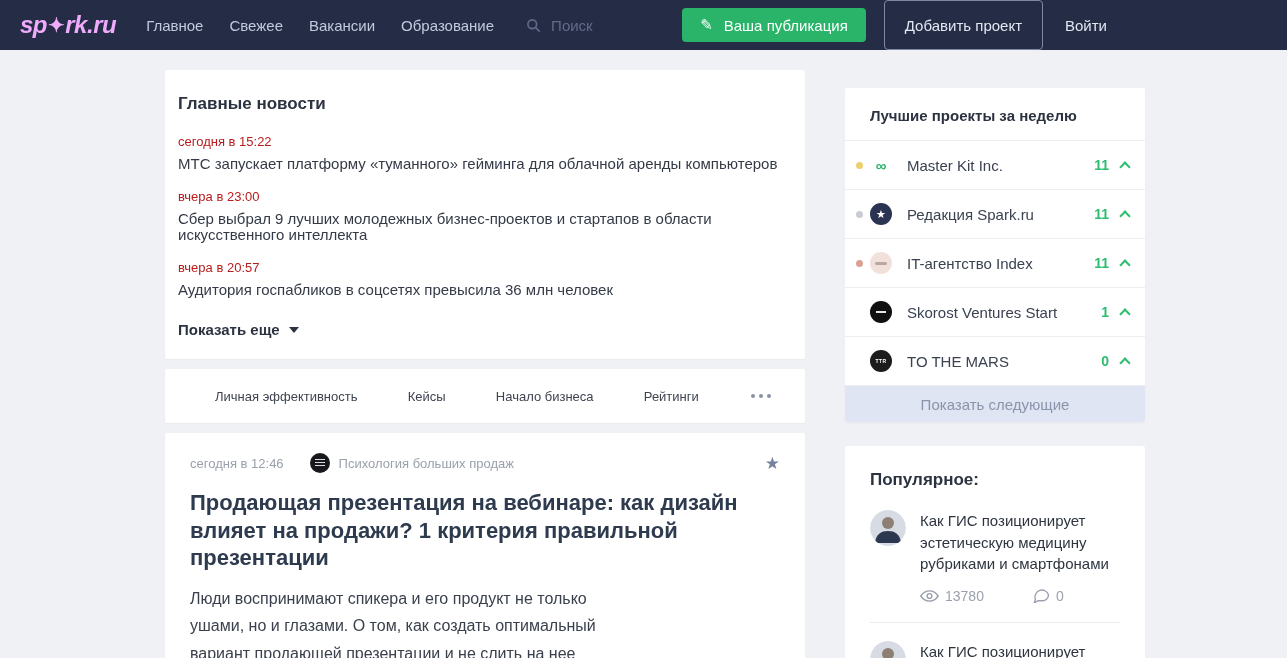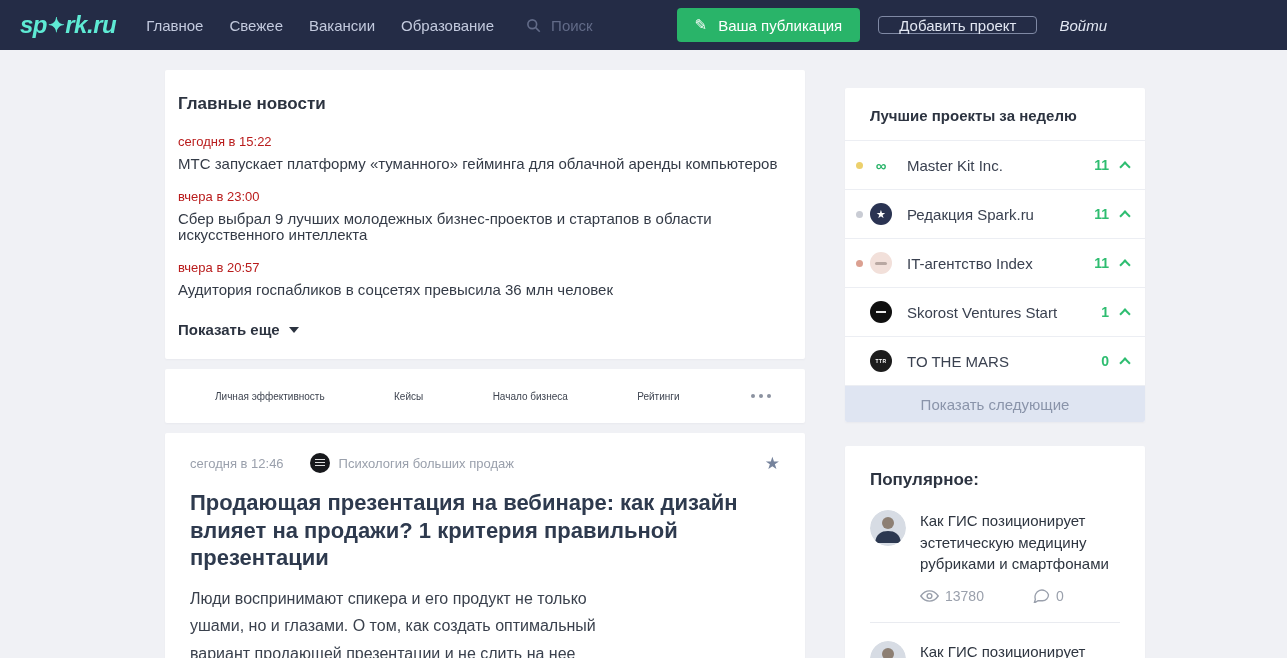--- a/index.html
+++ b/index.html
@@ -12,21 +12,21 @@
   }
   a { text-decoration:none; cursor:pointer; }
 
   
   .navbar {
     height:50px; background:#242c46;
     display:flex; align-items:center;
     padding:0 20px;
   }
   .logo {
-    color:#5eead4; font-size:24px; font-weight:bold; font-style:italic;
+    color:#f0abfc; font-size:24px; font-weight:bold; font-style:italic;
     letter-spacing:-0.5px; margin-right:30px; display:flex; align-items:center;
   }
   .logo-star { font-size:20px; font-style:normal; margin:0 1px; line-height:1; }
   .nav-menu { display:flex; align-items:center; }
   .nav-menu a { color:#c3cade; font-size:15px; margin-right:26px; }
   .nav-search { display:flex; align-items:center; margin-left:6px; color:#626b88; }
   .nav-search svg { margin-right:8px; }
   .nav-search input {
     background:transparent; border:none; outline:none;
     color:#8b93ad; font-size:15px; width:110px;
@@ -38,24 +38,24 @@
     background:#29b469; color:#fff; border:none; border-radius:4px;
     height:34px; padding:0 18px; font-size:15px;
     display:flex; align-items:center; gap:11px; cursor:pointer;
     font-family:"Liberation Sans", sans-serif;
   }
   .btn-publish .pencil { font-size:15px; }
   .btn-add {
     margin-left:18px;
     background:transparent; color:#e2e7f2;
     border:1px solid #7f89a4; border-radius:4px;
-    height:18px; padding:0 20px; font-size:15px; cursor:pointer;
+    height:50px; padding:0 20px; font-size:15px; cursor:pointer;
     font-family:"Liberation Sans", sans-serif;
   }
-  .login { color:#e2e7f2; font-size:15px; margin-left:22px; margin-right:160px;font-style:italic; }
+  .login { color:#e2e7f2; font-size:15px; margin-left:22px; margin-right:160px; }
 
   
   .page { display:flex; align-items:flex-start; }
   .main-col { margin-left:165px; width:640px; }
   .side-col { margin-left:40px; width:300px; }
   .card { background:#fff; border-radius:2px; box-shadow:0 1px 2px rgba(40,50,80,0.04); }
 
   
   .news-card { margin-top:20px; padding:24px 13px 20px; }
   .news-card h2 { margin:0 0 20px; font-size:17px; color:#2c3340; }
@@ -70,21 +70,21 @@
     border-left:5px solid transparent; border-right:5px solid transparent;
     border-top:6px solid #2c3340;
   }
 
   
   .tabs-card {
     margin-top:10px; height:54px;
     display:flex; align-items:center; justify-content:space-between;
     padding:0 32px 0 50px;
   }
-  .tab { font-size:10px; color:#3e4450; }
+  .tab { font-size:13px; color:#3e4450; }
   .dots { display:flex; gap:4px; align-items:center; padding:6px 2px; cursor:pointer; }
   .dots i { width:4px; height:4px; border-radius:50%; background:#8b92a0; }
 
   
   .article-card { margin-top:10px; padding:20px 25px 30px; min-height:250px; }
   .meta-row { display:flex; align-items:center; font-size:13px; color:#9aa0ac; }
   .author-avatar {
     width:20px; height:20px; border-radius:50%; background:#17181c;
     margin:0 9px 0 26px; position:relative; flex:0 0 auto;
   }

